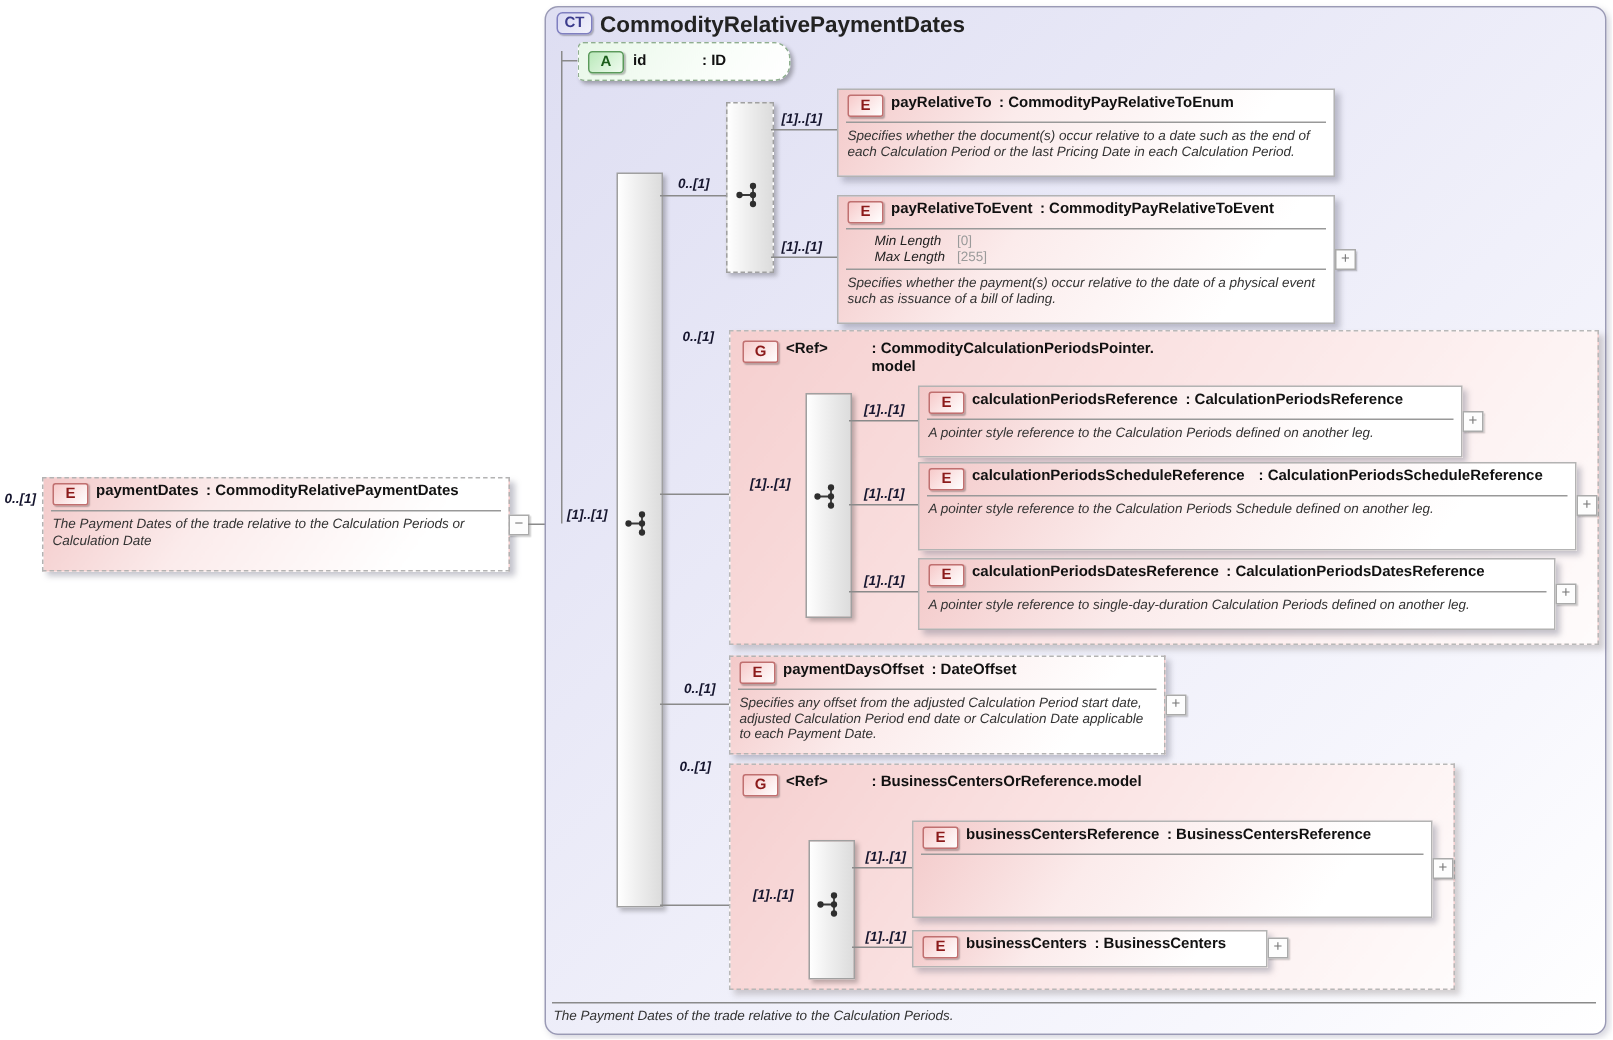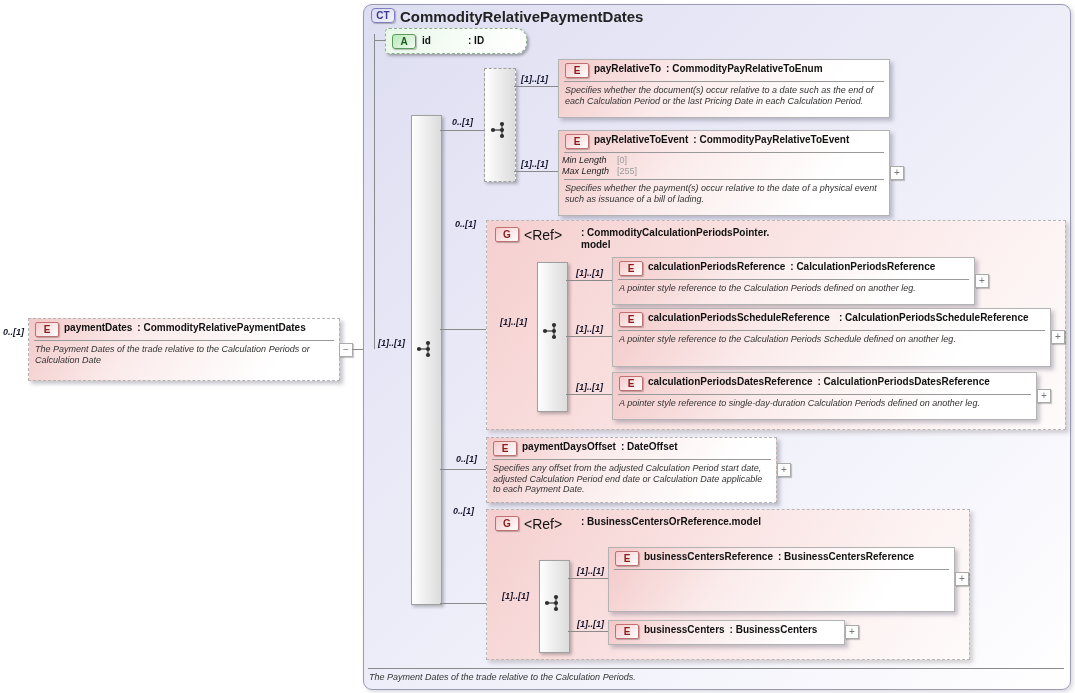--- a/index.html
+++ b/index.html
@@ -22,30 +22,30 @@
   
   .ebox{position:absolute;border:1px solid #b3b3b3;
     background:linear-gradient(125deg,#f3c9c9 0%,#fbebeb 35%,#ffffff 80%);
     box-shadow:3px 3px 4px rgba(110,110,130,.4);}
   .ebox.dashed{border-style:dashed;}
   .trow{display:flex;align-items:flex-start;padding:3px 6px 2px;gap:5px;}
   .tname,.ttype{font-weight:bold;font-size:10px;color:#111;line-height:12px;white-space:nowrap;}
   .wrap{white-space:normal;word-break:break-all;}
   .sep{height:1px;background:#999;margin:1px 5px;}
   .ann{font-style:italic;font-size:9px;line-height:10.5px;color:#333;padding:2px 6px 2px;}
-  .facets{padding:1px 3px 2px;}
+  .facets{padding:1px 24px 2px;}
   .facet-row{display:flex;font-size:9px;line-height:10.5px;}
   .facet-label{font-style:italic;color:#222;width:55px;}
   .facet-value{color:#9a9a9a;}
   
   .gbox{position:absolute;border:1px dashed #b8b8b8;
     background:linear-gradient(125deg,#f5cfcf 0%,#fae2e2 40%,#fdf2f2 75%,#fefbfb 100%);
     box-shadow:3px 3px 4px rgba(120,110,110,.3);}
   .gheader{display:flex;align-items:flex-start;padding:6px 8px 2px;gap:5px;}
-  .gname{font-weight:normal;font-size:14px;color:#111;width:52px;flex:0 0 52px;}
+  .gname{font-weight:bold;font-size:10px;color:#111;width:52px;flex:0 0 52px;}
   .gtype{font-weight:bold;font-size:10px;color:#111;line-height:12px;}
   
   .bar{position:absolute;border:1px solid #a0a0a0;
     background:linear-gradient(90deg,#ffffff 0%,#f0f0f0 40%,#dcdcdc 100%);
     box-shadow:2px 2px 3px rgba(0,0,0,.25);}
   .bar.dashed{border-style:dashed;}
   .seqicon{position:absolute;}
   
   .attr{position:absolute;border:1px dashed #8fae8f;border-radius:4px 11px 11px 4px;
     background:linear-gradient(125deg,#e8f7e8 0%,#f8fdf8 60%,#ffffff 100%);

